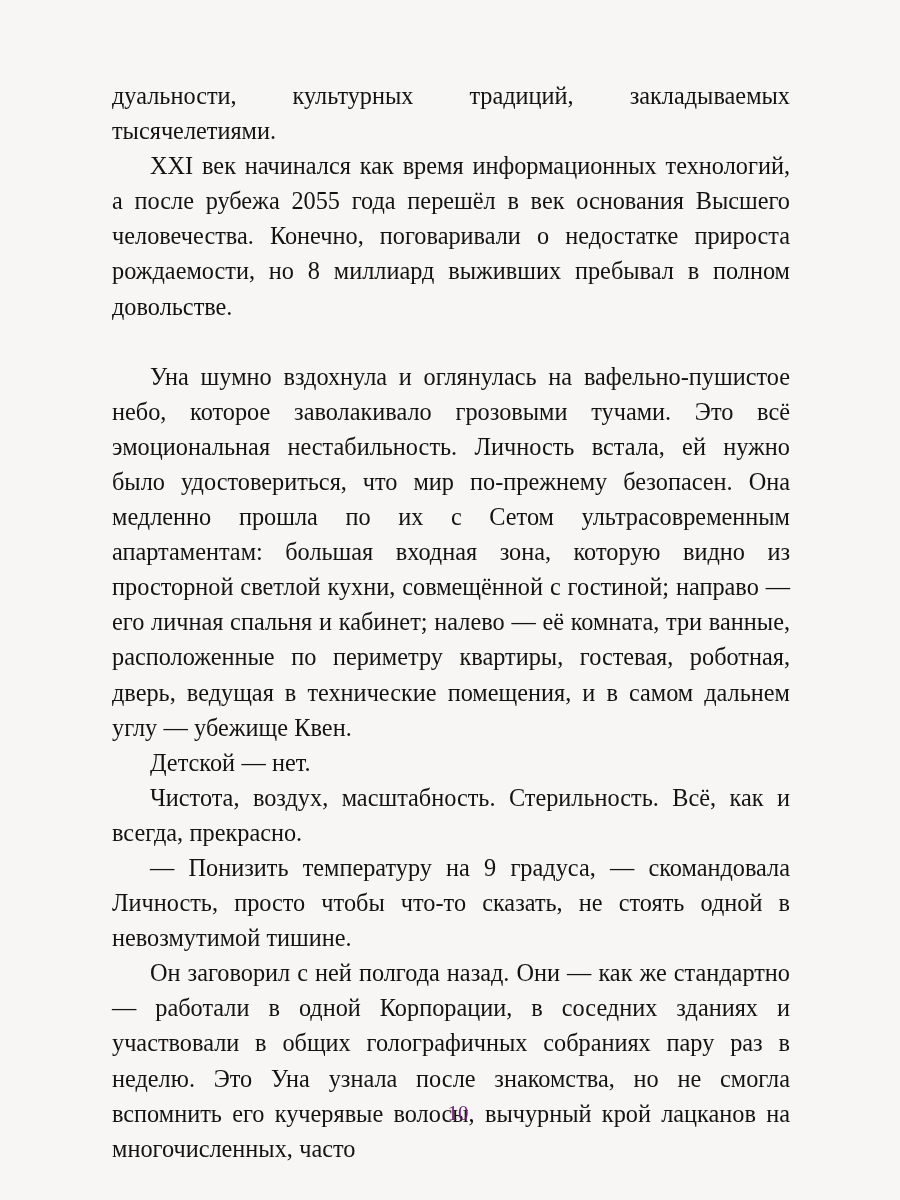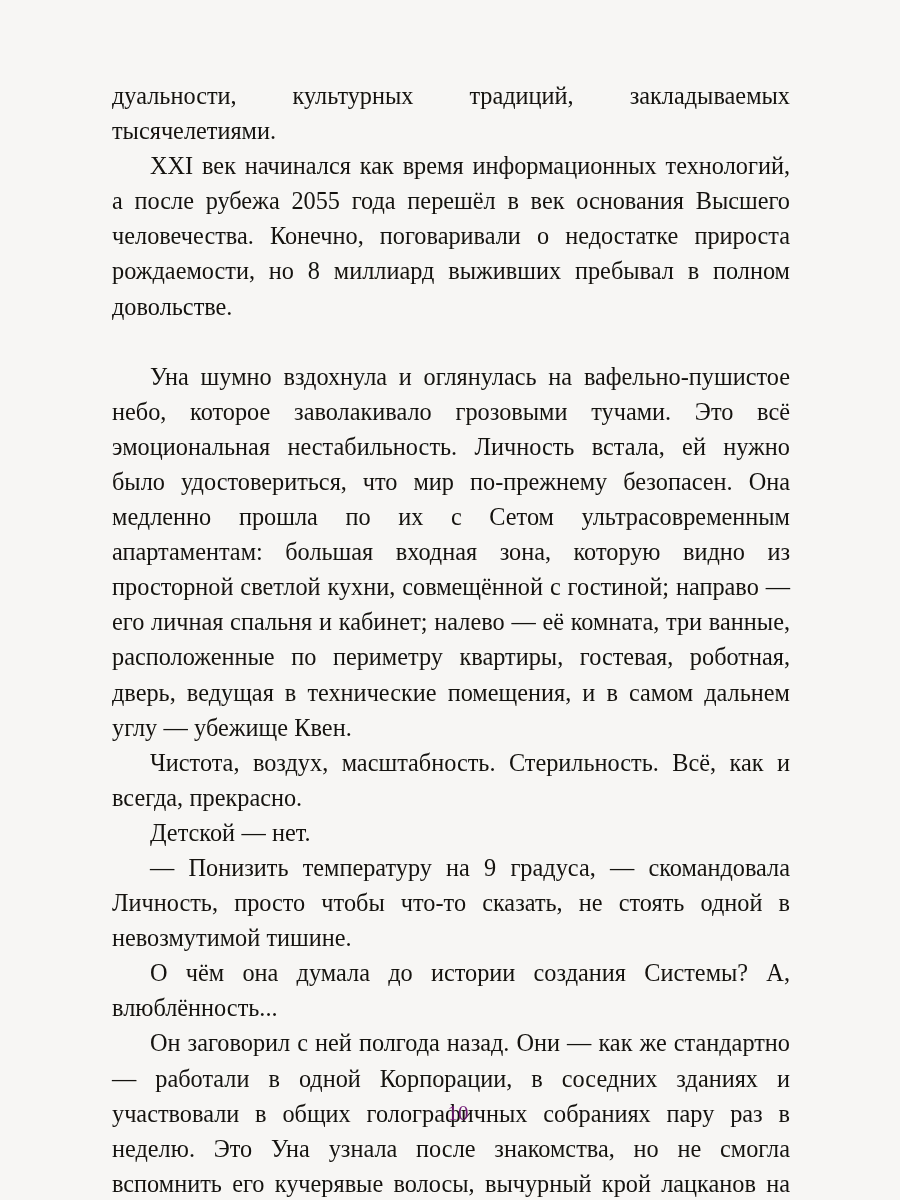--- a/index.html
+++ b/index.html
@@ -75,24 +75,23 @@
 
     <div>
       <p class="para continued">дуальности, культурных традиций, закладываемых тысячелетиями.</p>
       <p class="para">XXI век начинался как время информационных технологий, а после рубежа 2055 года перешёл в век основания Высшего человечества. Конечно, поговаривали о недостатке прироста рождаемости, но 8 миллиард выживших пребывал в полном довольстве.</p>
     </div>
 
     <div class="scene-gap"></div>
 
     <div>
       <p class="para">Уна шумно вздохнула и оглянулась на вафельно-пушистое небо, которое заволакивало грозовыми тучами. Это всё эмоциональная нестабильность. Личность встала, ей нужно было удостовериться, что мир по-прежнему безопасен. Она медленно прошла по их с Сетом ультрасовременным апартаментам: большая входная зона, которую видно из просторной светлой кухни, совмещённой с гостиной; направо — его личная спальня и кабинет; налево — её комната, три ванные, расположенные по периметру квартиры, гостевая, роботная, дверь, ведущая в технические помещения, и в самом дальнем углу — убежище Квен.</p>
+      <p class="para">Детской — нет.</p>
       <p class="para">Чистота, воздух, масштабность. Стерильность. Всё, как и всегда, прекрасно.</p>
-      <p class="para">Детской — нет.</p>
       <p class="para">— Понизить температуру на 9 градуса, — скомандовала Личность, просто чтобы что-то сказать, не стоять одной в невозмутимой тишине.</p>
-      <p class="para">О чём она думала до истории создания Системы? А, влюблённость...</p>
       <p class="para">Он заговорил с ней полгода назад. Они — как же стандартно — работали в одной Корпорации, в соседних зданиях и участвовали в общих голографичных собраниях пару раз в неделю. Это Уна узнала после знакомства, но не смогла вспомнить его кучерявые волосы, вычурный крой лацканов на многочисленных, часто</p>
     </div>
 
   </div>
 
   <div class="folio">10</div>
 
 </div>
 
 </body></html>

